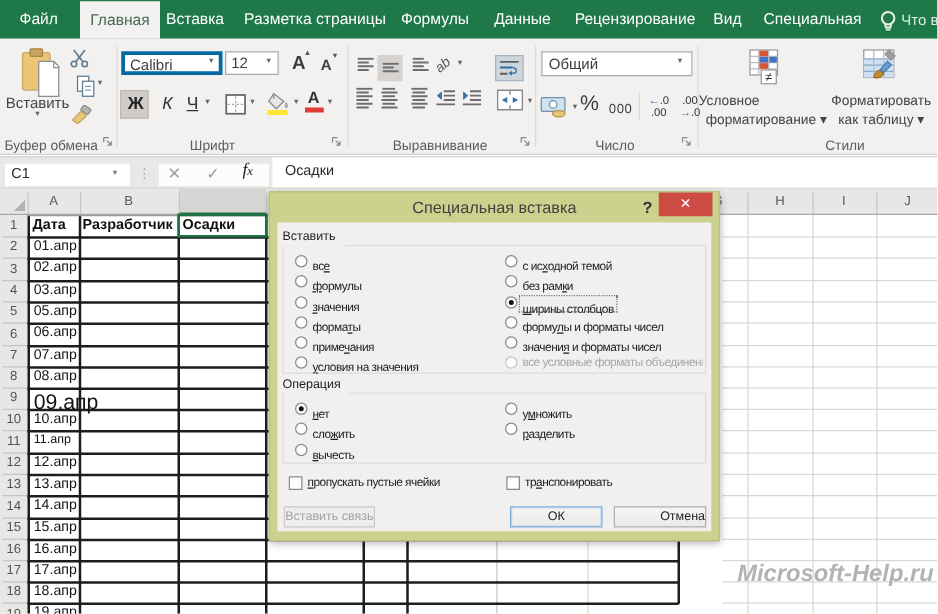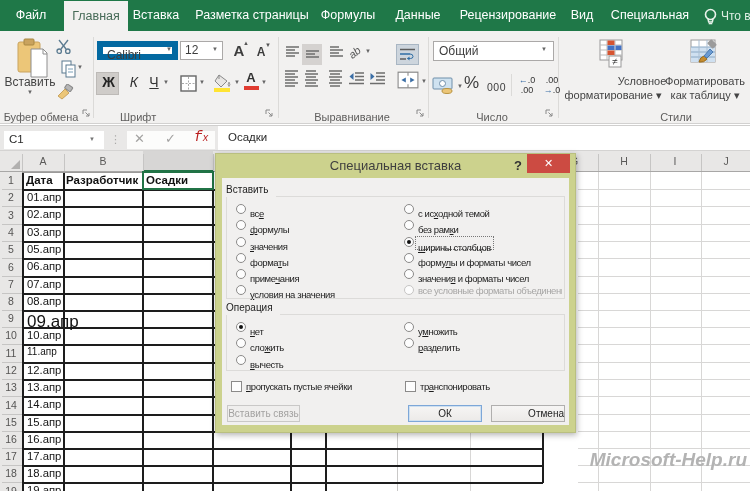--- a/index.html
+++ b/index.html
@@ -45,21 +45,21 @@
     <path d="M5 10.5 L5.7 14 L9.3 14 L10 10.5" fill="none" stroke="#e8f2ea" stroke-width="1.6"></path>
     <line x1="5.7" y1="15.6" x2="9.3" y2="15.6" stroke="#e8f2ea" stroke-width="1.4"></line>
   </svg>
 <div class="ab" style="left:721px;top:0;width:40px;height:31px;color:#ddeee3;font-size:12px;line-height:32px">Что в</div>
 <div class="ab" style="left:0;top:31px;width:750px;height:93px;background:#f2f1f0;border-bottom:1px solid #d2d1d0"></div>
 <div class="ab" style="left:93px;top:37px;width:1px;height:81px;background:#dbdad8"></div>
 <div class="ab" style="left:278px;top:37px;width:1px;height:81px;background:#dbdad8"></div>
 <div class="ab" style="left:428px;top:37px;width:1px;height:81px;background:#dbdad8"></div>
 <div class="ab" style="left:558px;top:37px;width:1px;height:81px;background:#dbdad8"></div>
 <div class="ab" style="left:-29px;top:107px;width:140px;text-align:center"><span class="gl">Буфер обмена</span></div>
-<div class="ab" style="left:120px;top:107px;width:140px;text-align:left"><span class="gl">Шрифт</span></div>
+<div class="ab" style="left:100px;top:107px;width:140px;text-align:center"><span class="gl">Шрифт</span></div>
 <div class="ab" style="left:282px;top:107px;width:140px;text-align:center"><span class="gl">Выравнивание</span></div>
 <div class="ab" style="left:422px;top:107px;width:140px;text-align:center"><span class="gl">Число</span></div>
 <div class="ab" style="left:606px;top:107px;width:140px;text-align:center"><span class="gl">Стили</span></div>
 <svg class="ab" style="left:82px;top:109px" width="8" height="8" viewBox="0 0 8 8">
     <path d="M1 1 L1 5 M1 1 L5 1" stroke="#888" stroke-width="1" fill="none"></path>
     <path d="M3.5 3.5 L7 7 M7 7 L7 4 M7 7 L4 7" stroke="#888" stroke-width="1" fill="none"></path>
   </svg>
 <svg class="ab" style="left:265px;top:109px" width="8" height="8" viewBox="0 0 8 8">
     <path d="M1 1 L1 5 M1 1 L5 1" stroke="#888" stroke-width="1" fill="none"></path>
     <path d="M3.5 3.5 L7 7 M7 7 L7 4 M7 7 L4 7" stroke="#888" stroke-width="1" fill="none"></path>
@@ -92,21 +92,21 @@
 <rect x="1" y="1" width="9" height="12" fill="#fff" stroke="#5a7a90"></rect>
 <rect x="5" y="5" width="9" height="12" fill="#fff" stroke="#5a7a90"></rect>
 <line x1="7" y1="9" x2="12" y2="9" stroke="#7ba0b8"></line>
     <line x1="7" y1="12" x2="12" y2="12" stroke="#7ba0b8"></line>
 </svg>
 <div class="ab" style="left:77px;top:64px;width:10px;height:8px;font-size:6px;color:#666">▼</div>
 <svg class="ab" style="left:56px;top:84px" width="18" height="16" viewBox="0 0 18 16">
 <rect x="9" y="1" width="7" height="5" rx="1" fill="#b5b5b5" stroke="#8a8a8a" transform="rotate(35 12 4)"></rect>
 <path d="M2 12 L9 5 L13 9 L6 15 Z" fill="#ecc678" stroke="#c9a35e"></path>
 </svg>
-<div class="ab" style="left:97px;top:41px;width:81px;height:19px;background:#fff;border:6px solid #0369a1;font-size:12px;color:#3d3d3d;line-height:17px;padding-left:4px">Calibri</div>
+<div class="ab" style="left:97px;top:41px;width:81px;height:19px;background:#fff;border:3px solid #0369a1;font-size:12px;color:#3d3d3d;line-height:17px;padding-left:4px">Calibri</div>
 <div class="ab" style="left:166px;top:46px;width:10px;height:8px;font-size:6px;color:#666">▼</div>
 <div class="ab" style="left:180px;top:41px;width:43px;height:19px;background:#fff;border:1px solid #aba9a8;font-size:12px;color:#3d3d3d;line-height:17px;padding-left:4px">12</div>
 <div class="ab" style="left:212px;top:46px;width:10px;height:8px;font-size:6px;color:#666">▼</div>
 <div class="ab" style="left:229px;top:42px;width:20px;height:18px;font-size:15px;color:#3d3d3d;font-weight:bold;text-align:center">А</div>
 <div class="ab" style="left:243px;top:40px;width:8px;height:8px;font-size:6px;color:#555">▲</div>
 <div class="ab" style="left:253px;top:45px;width:16px;height:16px;font-size:12px;color:#3d3d3d;font-weight:bold;text-align:center">А</div>
 <div class="ab" style="left:265px;top:42px;width:8px;height:8px;font-size:6px;color:#555">▼</div>
 <div class="ab" style="left:96px;top:72px;width:23px;height:23px;background:#cfccc9;border:1px solid #bdbab7"></div>
 <div class="ab" style="left:97px;top:71px;width:23px;height:23px;font-size:14px;font-weight:bold;color:#252525;text-align:center;line-height:22px">Ж</div>
 <div class="ab" style="left:125px;top:71px;width:18px;height:23px;font-size:14px;font-style:italic;color:#333;text-align:center;line-height:22px">К</div>
@@ -222,21 +222,21 @@
     <line x1="1" y1="16" x2="23" y2="16" stroke="#bbb"></line>
 <line x1="8" y1="1" x2="8" y2="21" stroke="#bbb"></line>
     <line x1="16" y1="1" x2="16" y2="21" stroke="#bbb"></line>
 <rect x="8.5" y="1.5" width="7" height="4.5" fill="#d65532"></rect>
     <rect x="8.5" y="11.5" width="7" height="4.5" fill="#d65532"></rect>
 <rect x="16.5" y="6.5" width="6" height="4.5" fill="#4472c4"></rect>
     <rect x="8.5" y="6.5" width="7" height="4.5" fill="#4472c4"></rect>
 <rect x="10" y="17" width="12" height="11" fill="#fdfdfd" stroke="#999"></rect>
 <text x="16" y="26" font-size="10" fill="#333" text-anchor="middle">≠</text>
 </svg>
-<div class="ab" style="left:582px;top:75px;width:120px;height:13px;font-size:11px;color:#444;text-align:center">Условное</div>
+<div class="ab" style="left:559px;top:75px;width:120px;height:13px;font-size:11px;color:#444;">Условное</div>
 <div class="ab" style="left:545px;top:89px;width:136px;height:13px;font-size:11px;color:#444;text-align:center">форматирование ▾</div>
 <svg class="ab" style="left:690px;top:39px" width="30" height="29" viewBox="0 0 30 29">
 <rect x="1" y="1" width="24" height="22" fill="#fff" stroke="#999"></rect>
 <rect x="1" y="8" width="24" height="15" fill="#cfe0f0"></rect>
 <line x1="1" y1="8" x2="25" y2="8" stroke="#8aa8c4"></line>
     <line x1="1" y1="13" x2="25" y2="13" stroke="#8aa8c4"></line>
     <line x1="1" y1="18" x2="25" y2="18" stroke="#8aa8c4"></line>
 <line x1="9" y1="1" x2="9" y2="23" stroke="#a9bed2"></line>
     <line x1="17" y1="1" x2="17" y2="23" stroke="#a9bed2"></line>
 <rect x="18" y="2" width="8" height="6" rx="1" fill="#9b9b9b" transform="rotate(45 22 5)"></rect>
@@ -246,21 +246,21 @@
 <div class="ab" style="left:645px;top:75px;width:120px;height:13px;font-size:11px;color:#444;text-align:center">Форматировать</div>
 <div class="ab" style="left:645px;top:89px;width:120px;height:13px;font-size:11px;color:#444;text-align:center">как таблицу ▾</div>
 <div class="ab" style="left:0;top:125px;width:750px;height:26px;background:#e9e8e7;border-top:1px solid #d0cfce;border-bottom:1px solid #d4d3d2"></div>
 <div class="ab" style="left:4px;top:131px;width:100px;height:18px;background:#fff"></div>
 <div class="ab" style="left:9px;top:133px;width:60px;height:15px;font-size:11.5px;color:#2a2a2a">C1</div>
 <div class="ab" style="left:89px;top:136px;width:10px;height:8px;font-size:6px;color:#777">▼</div>
 <div class="ab" style="left:110px;top:128px;width:10px;height:22px;color:#aaa9a8;font-size:11px;line-height:22px">⋮</div>
 <div class="ab" style="left:127px;top:131px;width:88px;height:18px;background:#fcfcfb"></div>
 <div class="ab" style="left:134px;top:130px;width:14px;height:16px;color:#a3a2a1;font-size:13px;line-height:18px">✕</div>
 <div class="ab" style="left:165px;top:130px;width:16px;height:16px;color:#a3a2a1;font-size:13px;line-height:18px">✓</div>
-<div class="ab" style="left:194px;top:129px;width:18px;height:18px;color:#b91c1c;font-size:14px;font-style:italic;font-family:Liberation Mono, monospace">f<span style="font-size:10px">x</span></div>
+<div class="ab" style="left:194px;top:129px;width:18px;height:18px;color:#0f172a;font-size:14px;font-style:italic;font-family:Liberation Serif, serif">f<span style="font-size:10px">x</span></div>
 <div class="ab" style="left:218px;top:126px;width:532px;height:24px;background:#fff"></div>
 <div class="ab" style="left:228px;top:131px;width:200px;height:16px;font-size:11.5px;color:#2a2a2a">Осадки</div>
 <div class="ab" style="left:0;top:151px;width:750px;height:21px;background:#e8e7e6;border-bottom:1px solid #a8a7a6"></div>
 <div class="ab" style="left:143px;top:151px;width:70px;height:21px;background:#d7d6d5"></div>
 <div class="ab" style="left:143px;top:170px;width:70px;height:2px;background:#217346"></div>
 <div class="ab" style="left:33px;top:151px;width:20px;height:21px">
     <div class="colhdr">A</div>
   </div>
 <div class="ab" style="left:93px;top:151px;width:20px;height:21px">
     <div class="colhdr">B</div>

